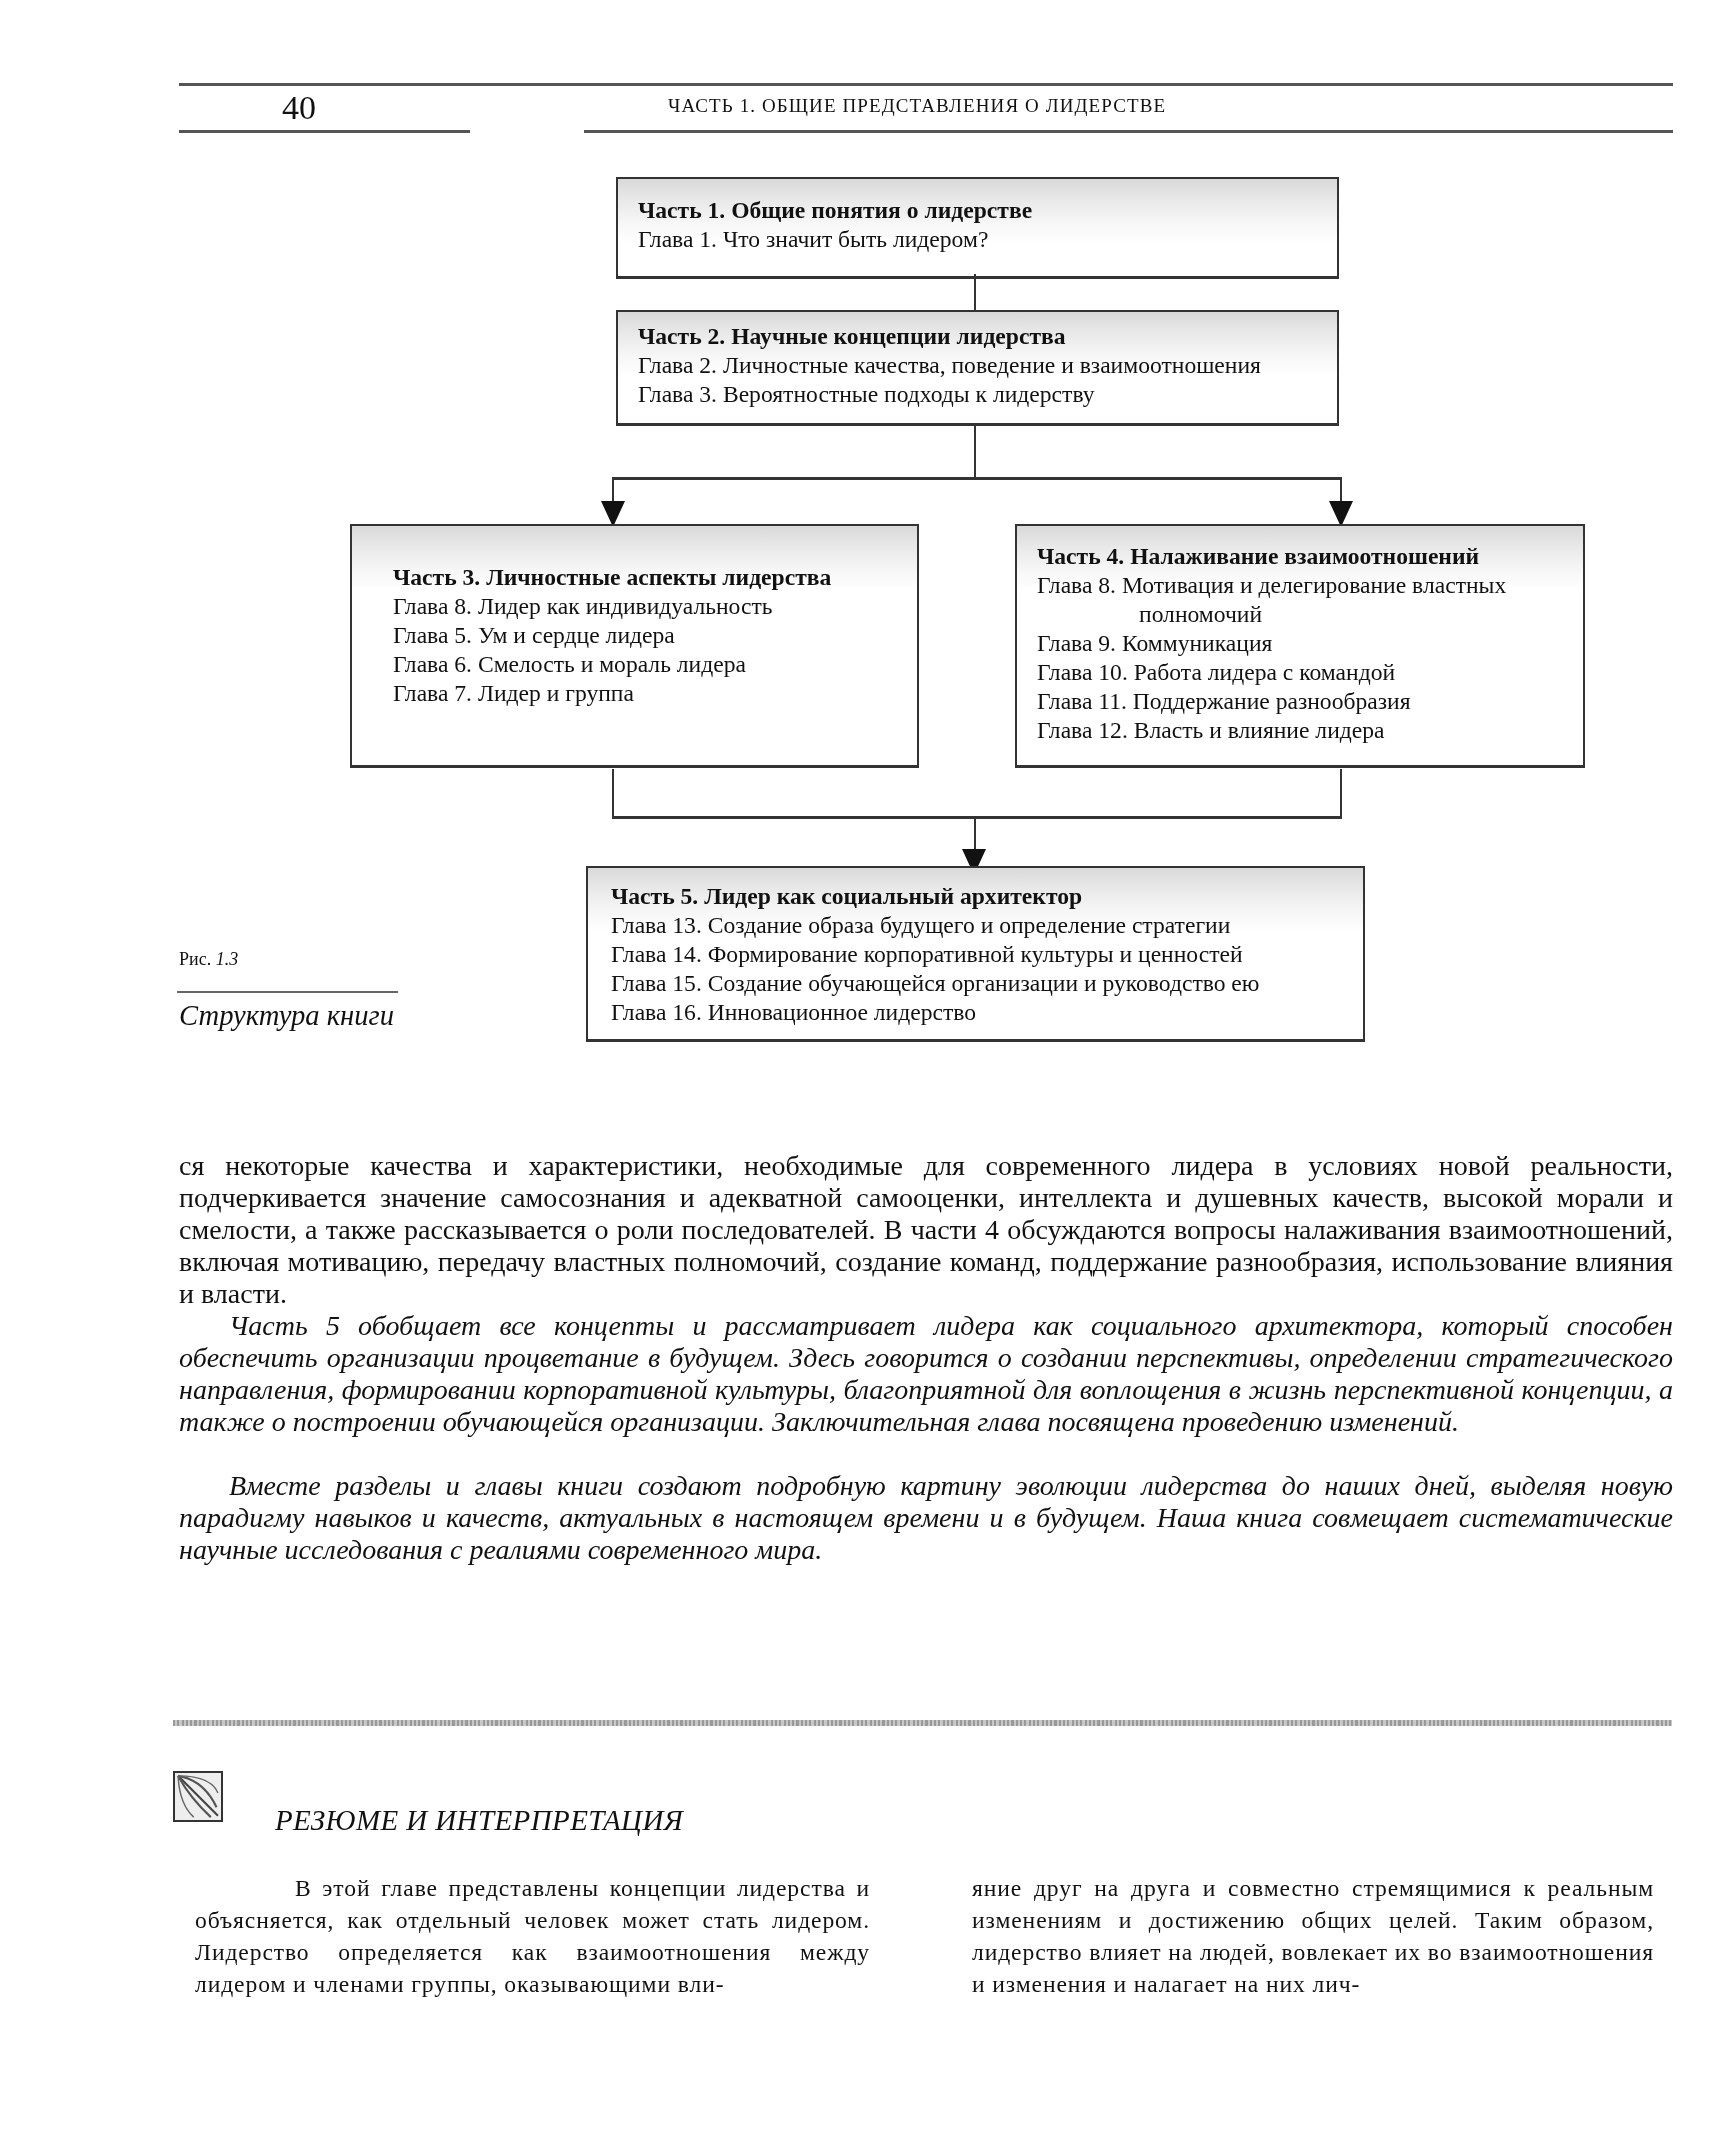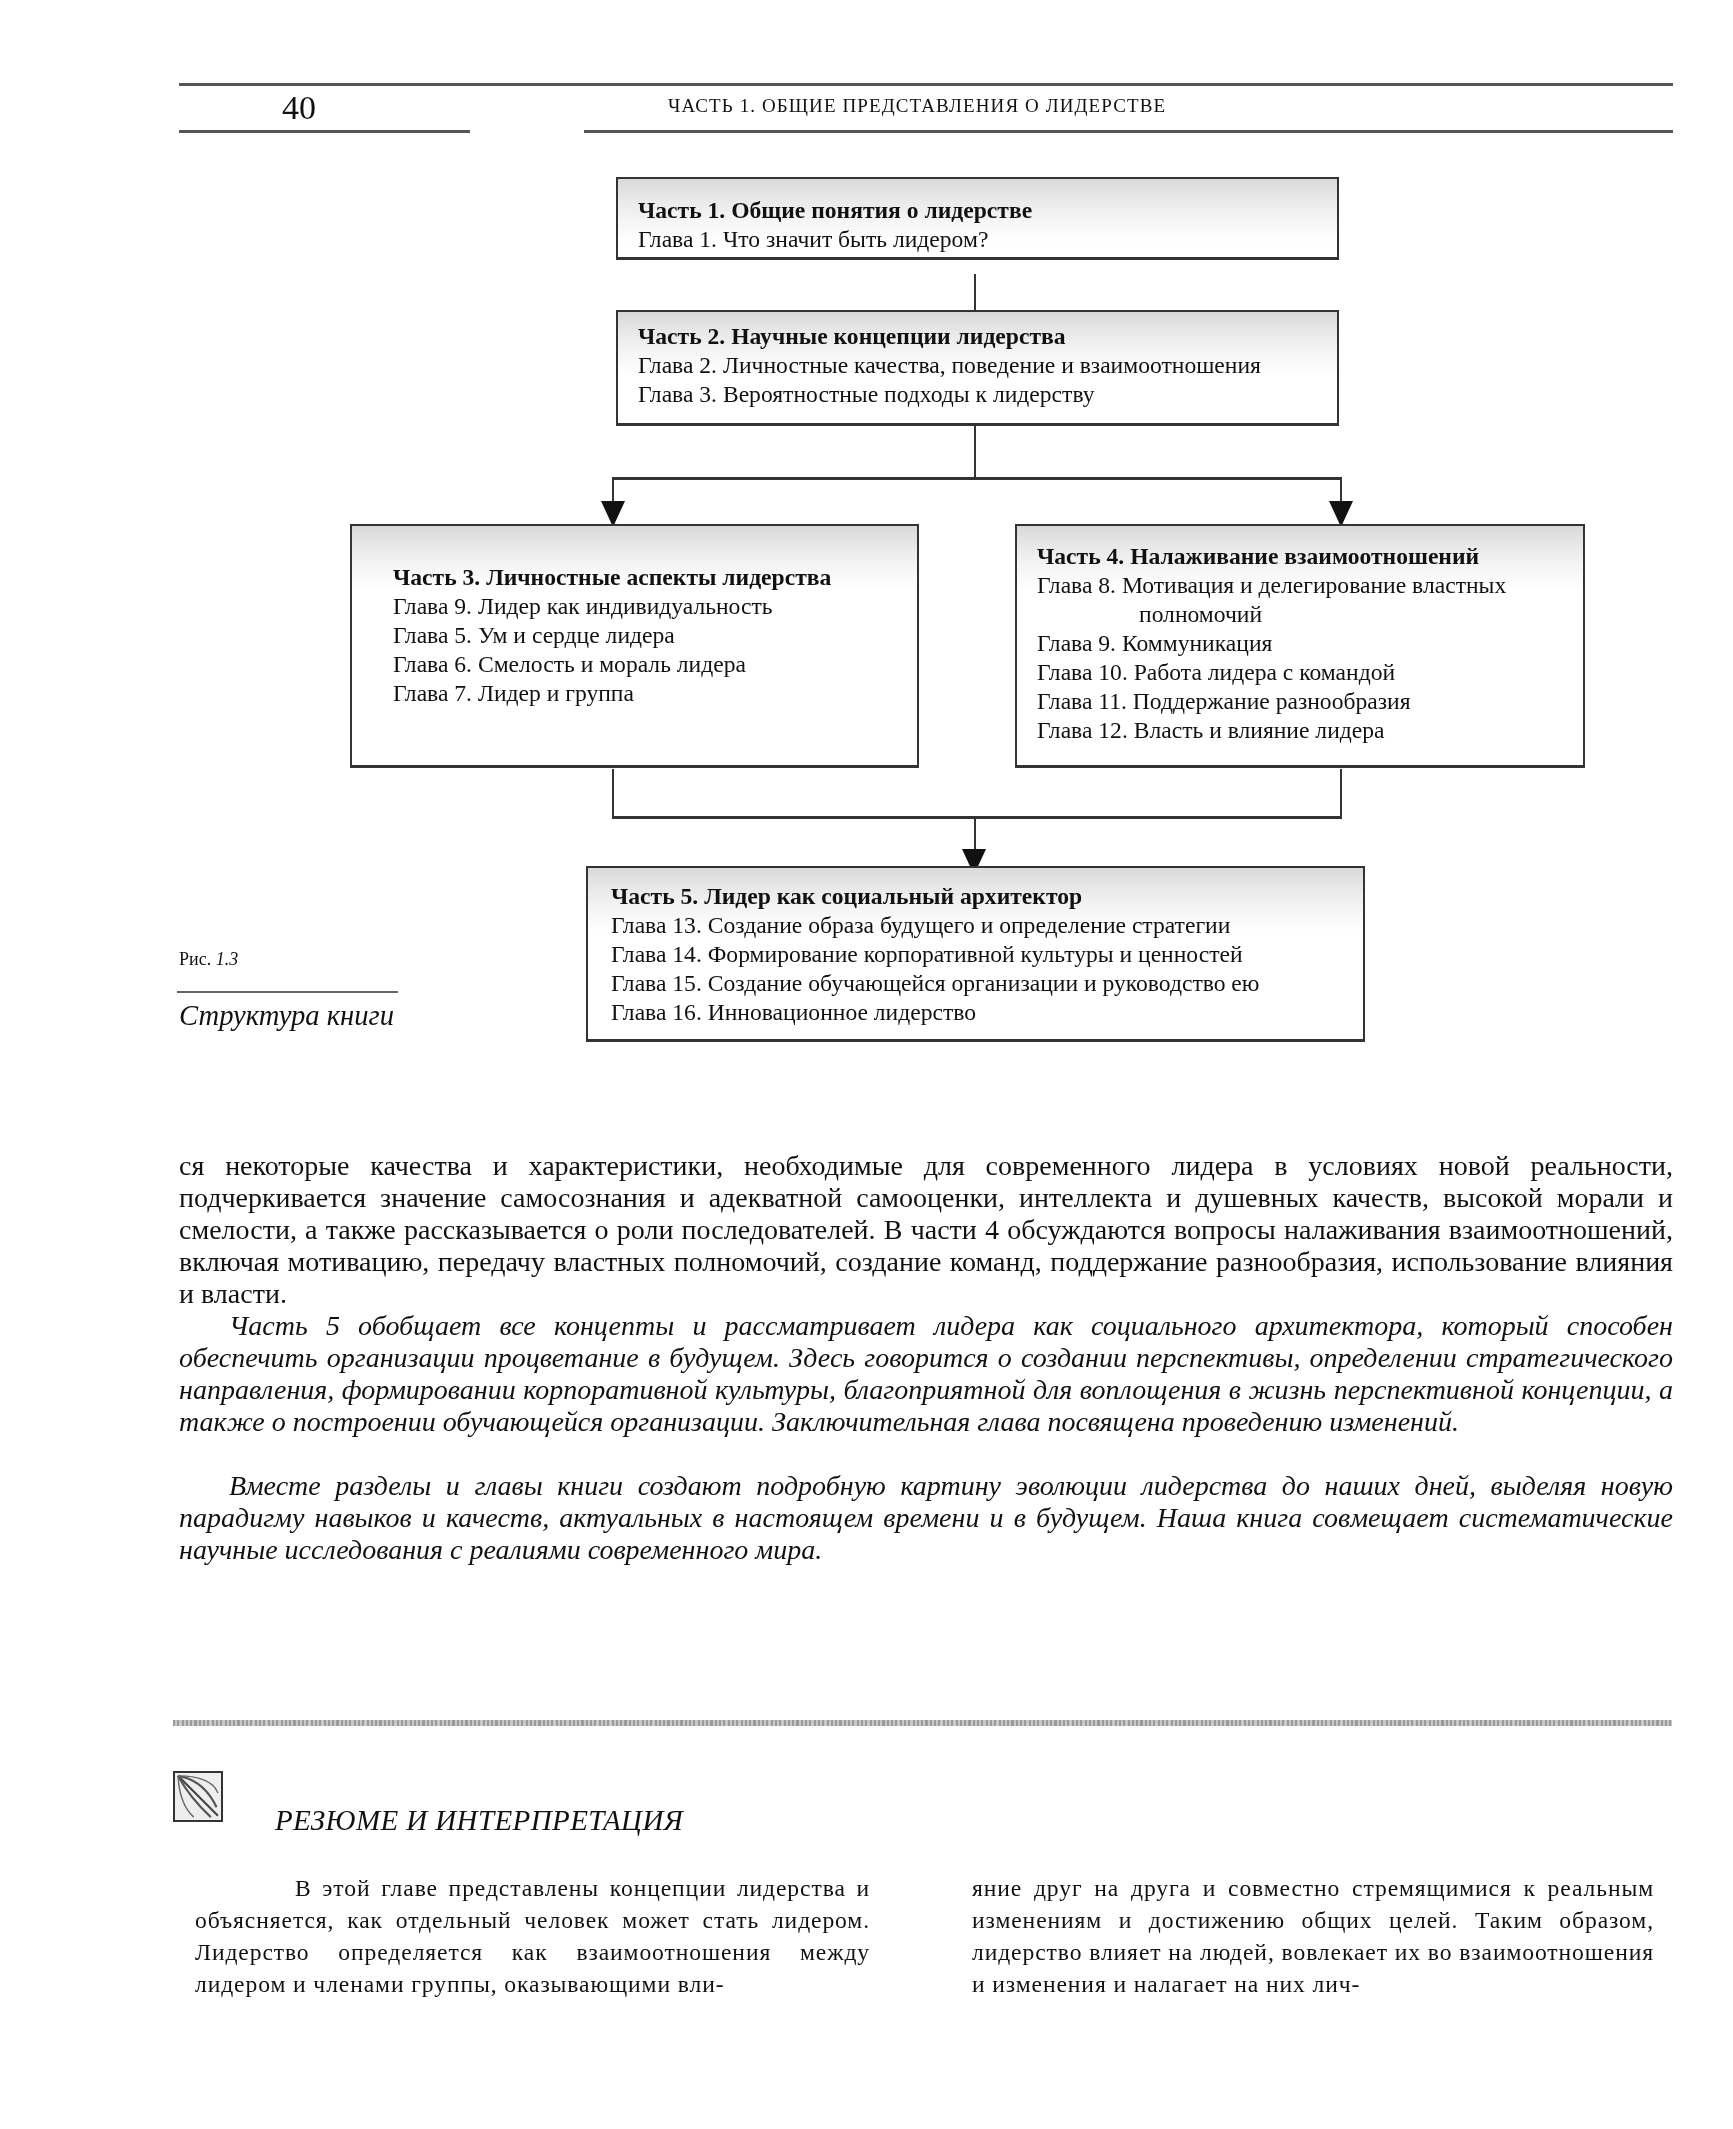--- a/index.html
+++ b/index.html
@@ -50,42 +50,42 @@
 </style>
 </head>
 <body>
 
 <div class="rule" style="left:179px; top:83px; width:1494px;"></div>
 <div class="rule" style="left:179px; top:130px; width:291px;"></div>
 <div class="rule" style="left:584px; top:130px; width:1089px;"></div>
 <div class="page-number">40</div>
 <div class="running-title">ЧАСТЬ 1. ОБЩИЕ ПРЕДСТАВЛЕНИЯ О ЛИДЕРСТВЕ</div>
 
-<div class="box" style="left:616px; top:177px; width:723px; height:83px; padding:17px 0 0 20px;">
+<div class="box" style="left:616px; top:177px; width:723px; height:102px; padding:17px 0 0 20px;">
   <span class="title">Часть 1. Общие понятия о лидерстве</span>
   <span class="ch">Глава 1. Что значит быть лидером?</span>
 </div>
 <div class="line" style="left:974px; top:274px; width:2.1px; height:36px;"></div>
 
 <div class="box" style="left:616px; top:310px; width:723px; height:116px; padding:10px 8px 0 20px;">
   <span class="title">Часть 2. Научные концепции лидерства</span>
   <span class="ch">Глава 2. Личностные качества, поведение и взаимоотношения</span>
   <span class="ch">Глава 3. Вероятностные подходы к лидерству</span>
 </div>
 
 <div class="line" style="left:974px; top:426px; width:2.1px; height:53px;"></div>
 <div class="line" style="left:612px; top:477px; width:730px; height:2.9px;"></div>
 <div class="line" style="left:612px; top:477px; width:2.1px; height:28.6px;"></div>
 <div class="line" style="left:1340px; top:477px; width:2.1px; height:28.6px;"></div>
 <div class="arrow" style="left:601px; top:501px;"></div>
 <div class="arrow" style="left:1329px; top:501px;"></div>
 
 <div class="box" style="left:350px; top:524px; width:569px; height:244px; padding:37px 0 0 41px;">
   <span class="title">Часть 3. Личностные аспекты лидерства</span>
-  <span class="ch">Глава 9. Лидер как индивидуальность</span>
+  <span class="ch">Глава 8. Лидер как индивидуальность</span>
   <span class="ch">Глава 5. Ум и сердце лидера</span>
   <span class="ch">Глава 6. Смелость и мораль лидера</span>
   <span class="ch">Глава 7. Лидер и группа</span>
 </div>
 
 <div class="box" style="left:1015px; top:524px; width:570px; height:244px; padding:15.7px 0 0 20px;">
   <span class="title">Часть 4. Налаживание взаимоотношений</span>
   <span class="ch">Глава 8. Мотивация и делегирование властных</span>
   <span class="ch cont">полномочий</span>
   <span class="ch">Глава 9. Коммуникация</span>

